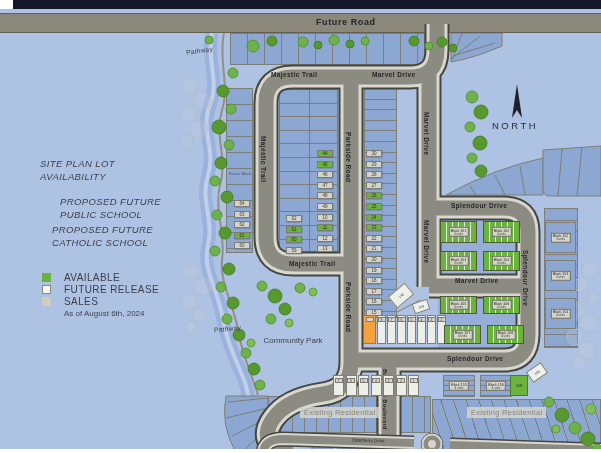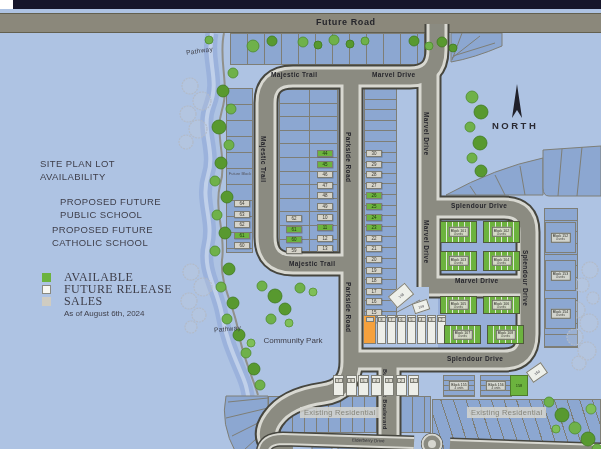--- a/index.html
+++ b/index.html
@@ -26,34 +26,34 @@
 
   
   .lab{position:absolute;color:#26262c;white-space:nowrap;z-index:4;}
   .rlab{font-size:6.5px;font-weight:bold;letter-spacing:.4px;}
   .rlab.v{writing-mode:vertical-rl;}
   .mcleod-lab{font-size:9px;letter-spacing:.6px;font-weight:bold;color:#26262b;}
   .pathway-lab{font-size:6.5px;color:#3a3a42;letter-spacing:.3px;}
   .tiny-lab{font-size:4px;color:#55555e;text-align:center;}
   .eld-lab{font-size:4.5px;color:#2a2a30;}
   .park-lab{font-size:8px;color:#3f3f49;text-align:center;line-height:1.15;white-space:normal;width:62px;}
-  .north-lab{font-size:9.5px;font-weight:bold;letter-spacing:2.5px;color:#2a2a33;}
+  .north-lab{font-size:9.5px;font-weight:normal;letter-spacing:2.5px;color:#2a2a33;}
   .badge{position:absolute;z-index:4;background:rgba(213,213,207,.85);color:#85857b;font-size:7.5px;
          letter-spacing:.3px;padding:1px 4px;white-space:nowrap;}
 
   
-  .heading{position:absolute;color:#3e3e49;font-size:9.5px;letter-spacing:.4px;line-height:1.35;z-index:4;width:112px;}
+  .heading{position:absolute;color:#3e3e49;font-size:9.5px;letter-spacing:.4px;line-height:1.35;z-index:4;width:112px;font-style:italic;}
   .legend{position:absolute;left:42px;top:271px;z-index:4;}
   .legend-row{display:flex;align-items:center;height:12px;}
   .swatch{width:9px;height:9px;margin-right:13px;border:1px solid transparent;box-sizing:border-box;}
   .swatch.available{background:#6cb33e;}
   .swatch.sales{background:#f5a13d;}
   .swatch.future{background:#f7f7f2;border-color:#8a8a80;}
   .swatch.sold{background:#cfccc2;}
-  .legend-label{font-size:12px;color:#3e3e49;letter-spacing:.4px;font-family:Liberation Serif, serif;}
+  .legend-label{font-size:10px;color:#3e3e49;letter-spacing:.4px;}
   .as-of{margin-left:22px;margin-top:2px;font-size:8px;color:#3f3f4a;}
 
   
   .tag-col{position:absolute;display:flex;flex-direction:column;gap:3.6px;z-index:4;}
   .tag{width:16px;height:7px;background:#d6d4ca;border:0.5px solid #7c7c74;box-sizing:border-box;
        font-size:4.5px;line-height:6px;text-align:center;color:#3a3a35;box-shadow:.5px .5px 0 rgba(0,0,0,.25);}
   .tag.available{background:#6cb33e;color:#1d3510;}
   .tags-creek{left:234px;top:200px;}
   .tags-maj-left{left:286px;top:215px;}
   .tags-maj-right{left:317px;top:150px;}

